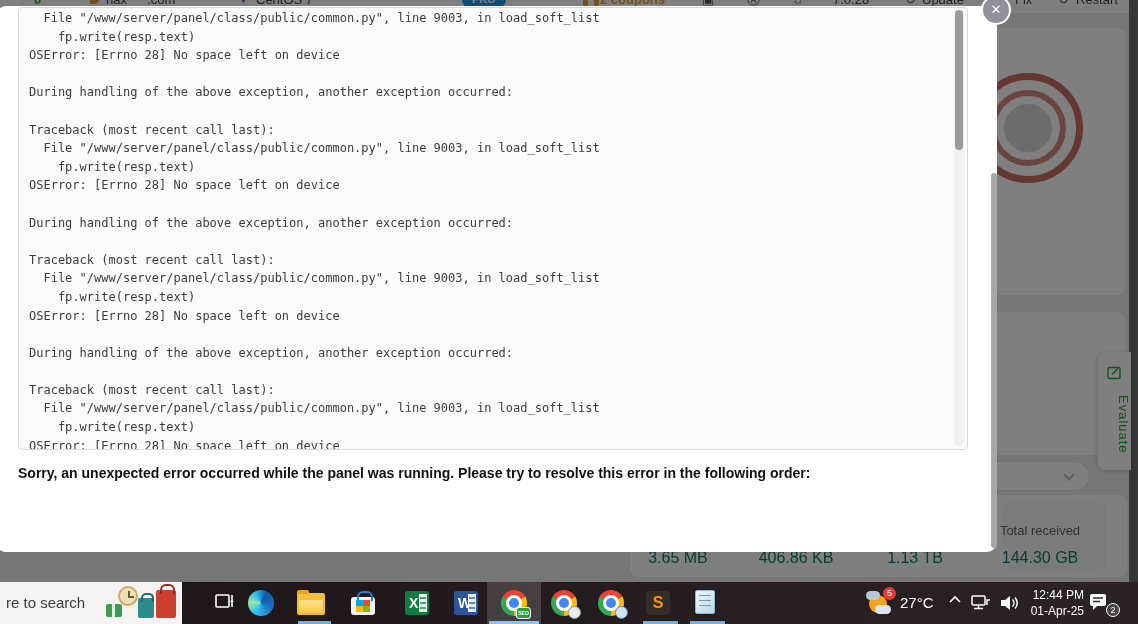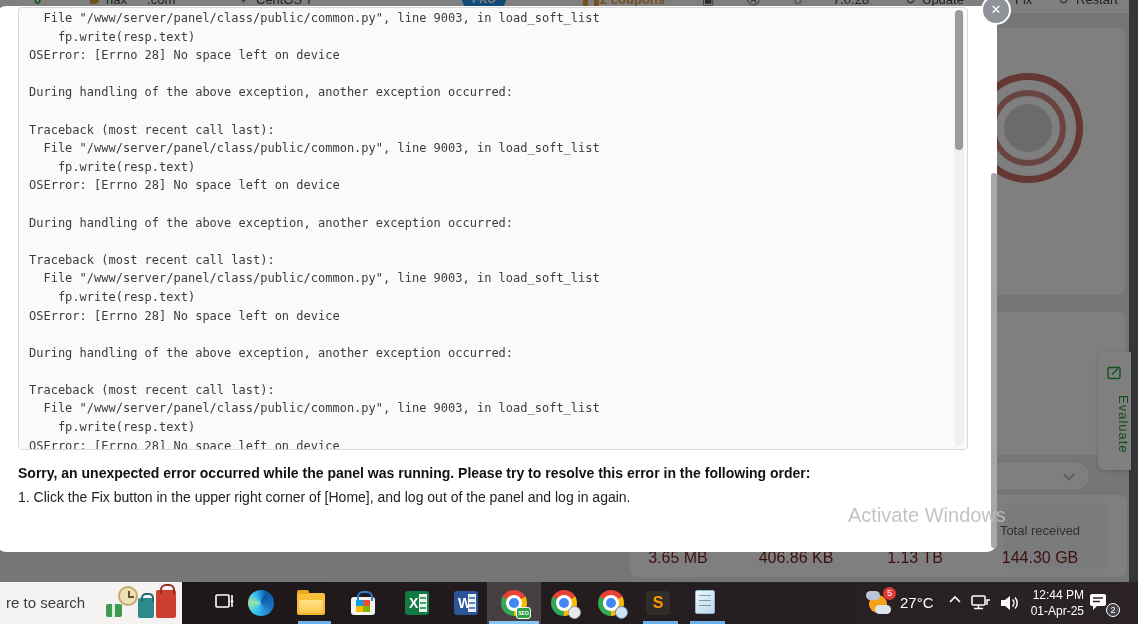--- a/index.html
+++ b/index.html
@@ -23,21 +23,21 @@
   .ring { position:absolute; border-radius:50%; }
 
   .select { position:absolute; left:900px; top:461px; width:190px; height:30px; background:#fff;
             border:1px solid #dcdfe6; border-radius:15px; }
   .select .chev { position:absolute; right:16px; top:9px; width:8px; height:8px; border-right:2px solid #b6bac1;
                   border-bottom:2px solid #b6bac1; transform:rotate(45deg); }
 
   .stats-card { position:absolute; left:630px; top:495px; width:497px; height:82px; background:#fff; border-radius:8px; }
   .stat-col { position:absolute; top:0; height:82px; text-align:center; }
   .stat-label { position:absolute; top:28px; width:100%; font-size:13px; color:#5f6368; }
-  .stat-value { position:absolute; top:54px; width:100%; font-size:16px; font-weight:500; color:#7f1d1d; }
+  .stat-value { position:absolute; top:54px; width:100%; font-size:16px; font-weight:500; color:#0f766e; }
   .stat-hl { position:absolute; left:373px; top:8px; width:104px; height:66px; background:#f4f6f8; border-radius:6px; }
 
   .page-scrollbar { position:absolute; right:0; top:0; width:9px; height:582px; background:#6a6c6e; }
   .evaluate-tab { position:absolute; right:7px; top:352px; width:33px; height:118px; background:#fff;
                   border-radius:6px 0 0 6px; box-shadow:0 1px 4px rgba(0,0,0,.2); }
   .evaluate-tab svg { position:absolute; left:8px; top:12px; }
   .evaluate-label { position:absolute; left:0; top:34px; width:33px; text-align:center;
                     writing-mode:vertical-rl; font-size:13px; color:#20a53a; letter-spacing:1px; height:76px; }
 
   
@@ -237,27 +237,25 @@
 
 Traceback (most recent call last):
   File "/www/server/panel/class/public/common.py", line 9003, in load_soft_list
     fp.write(resp.text)
 OSError: [Errno 28] No space left on device</pre>
       <div class="code-track"></div>
       <div class="code-thumb"></div>
     </div>
     <div class="modal-thumb"></div>
     <div class="m-heading">Sorry, an unexpected error occurred while the panel was running. Please try to resolve this error in the following order:</div>
-    <div class="m-step" style="top:483px">1. Click the Fix button in the upper right corner of [Home], and log out of the panel and log in again.</div>
     <div class="close-btn">
       <span>✕</span>
     </div>
   </div>
 
-  <div class="watermark wm1">Activate Windows</div>
 
   <div class="taskbar">
 
     <div class="search-box">
       <span class="search-text">re to search</span>
       <div class="illus">
         <i class="il-gift"></i>
         <i class="il-clock"></i>
         <i class="il-bag-teal"></i>
         <i class="il-bag-red"></i>

